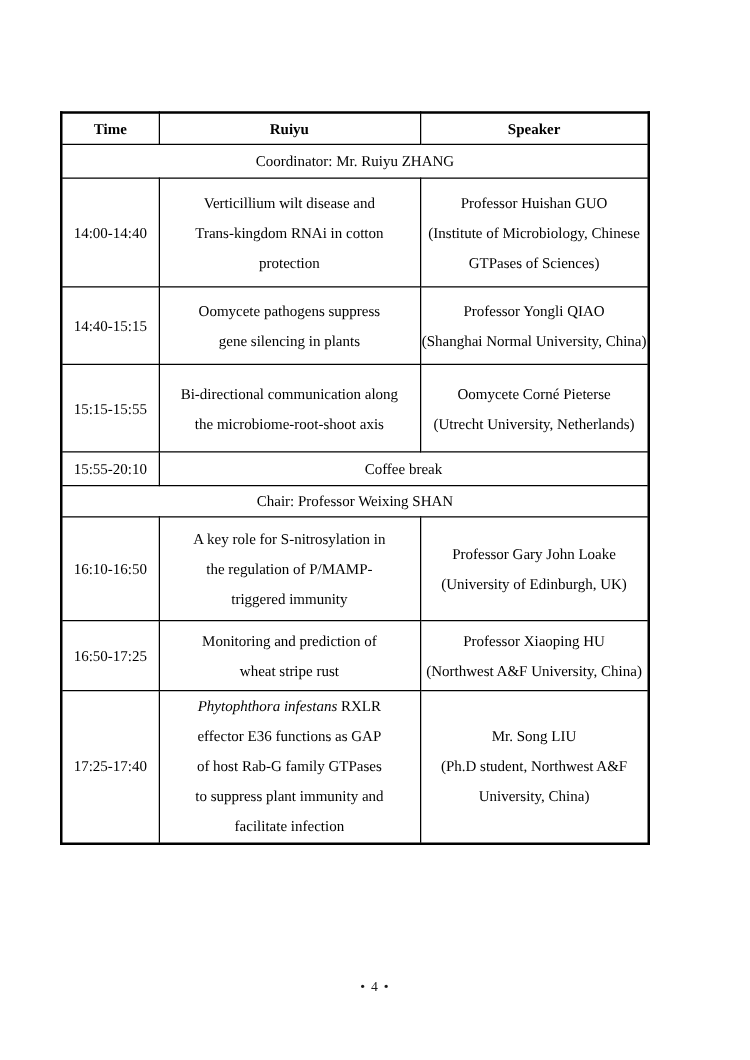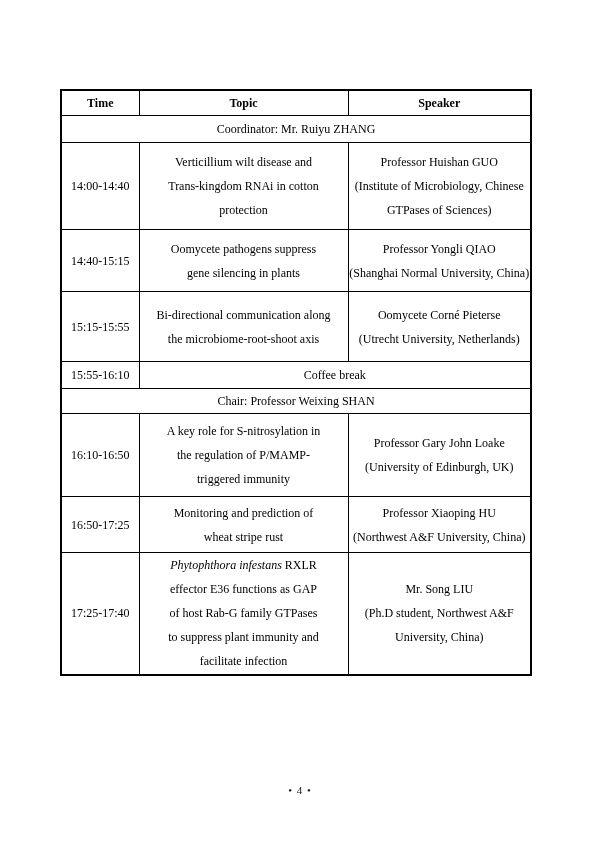--- a/index.html
+++ b/index.html
@@ -11,21 +11,21 @@
     position: relative;
     width: 600px;
     height: 848px;
     background: #ffffff;
     font-family: "Liberation Serif", "DejaVu Serif", serif;
     color: #000000;
     overflow: hidden;
   }
   table.program {
     position: absolute;
-    left: 60px;
+    left: 48px;
     top: 89px;
     width: 470px;
     border-collapse: collapse;
     table-layout: fixed;
     border: 2px solid #000000;
   }
   table.program td,
   table.program th {
     border: 1px solid #000000;
     padding: 0;
@@ -70,21 +70,21 @@
   <table class="program">
     <colgroup>
       <col style="width:78px">
       <col style="width:209px">
       <col style="width:183px">
     </colgroup>
 
     <tbody>
         <tr class="r-header">
       <th>Time</th>
-      <th>Topic</th>
+      <th>Ruiyu</th>
       <th>Speaker</th>
     </tr>
 
     <tr class="r-coord span-row">
       <td colspan="3">Coordinator: Mr. Ruiyu ZHANG</td>
     </tr>
 
     <tr class="r-s0">
       <td>14:00-14:40</td>
       <td>Verticillium wilt disease and
@@ -105,21 +105,21 @@
 
     <tr class="r-s2">
       <td>15:15-15:55</td>
       <td>Bi-directional communication along
 the microbiome-root-shoot axis</td>
       <td>Oomycete Corné Pieterse
 (Utrecht University, Netherlands)</td>
     </tr>
 
     <tr class="r-coffee">
-      <td>15:55-16:10</td>
+      <td>15:55-20:10</td>
       <td colspan="2">Coffee break</td>
     </tr>
 
     <tr class="r-chair span-row">
       <td colspan="3">Chair: Professor Weixing SHAN</td>
     </tr>
 
     <tr class="r-s4">
       <td>16:10-16:50</td>
       <td>A key role for S-nitrosylation in

